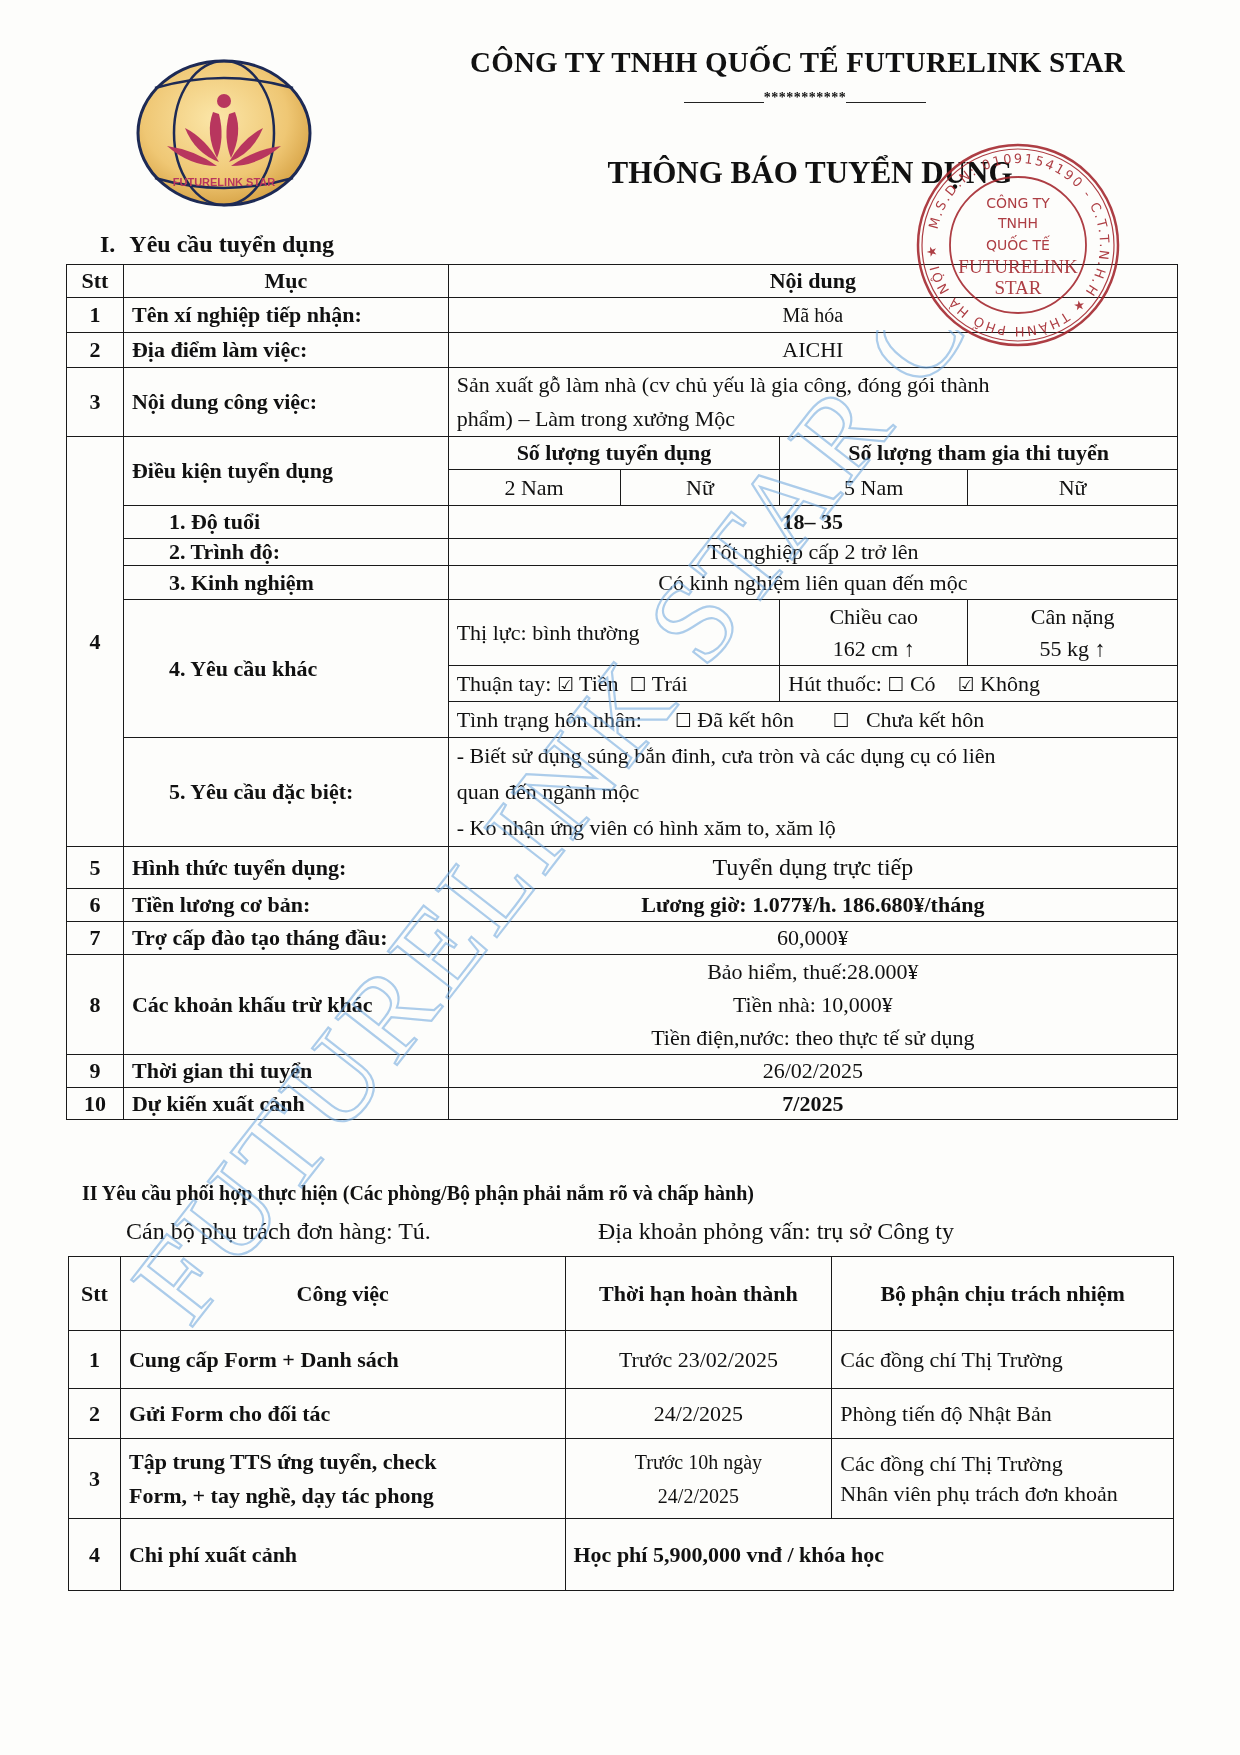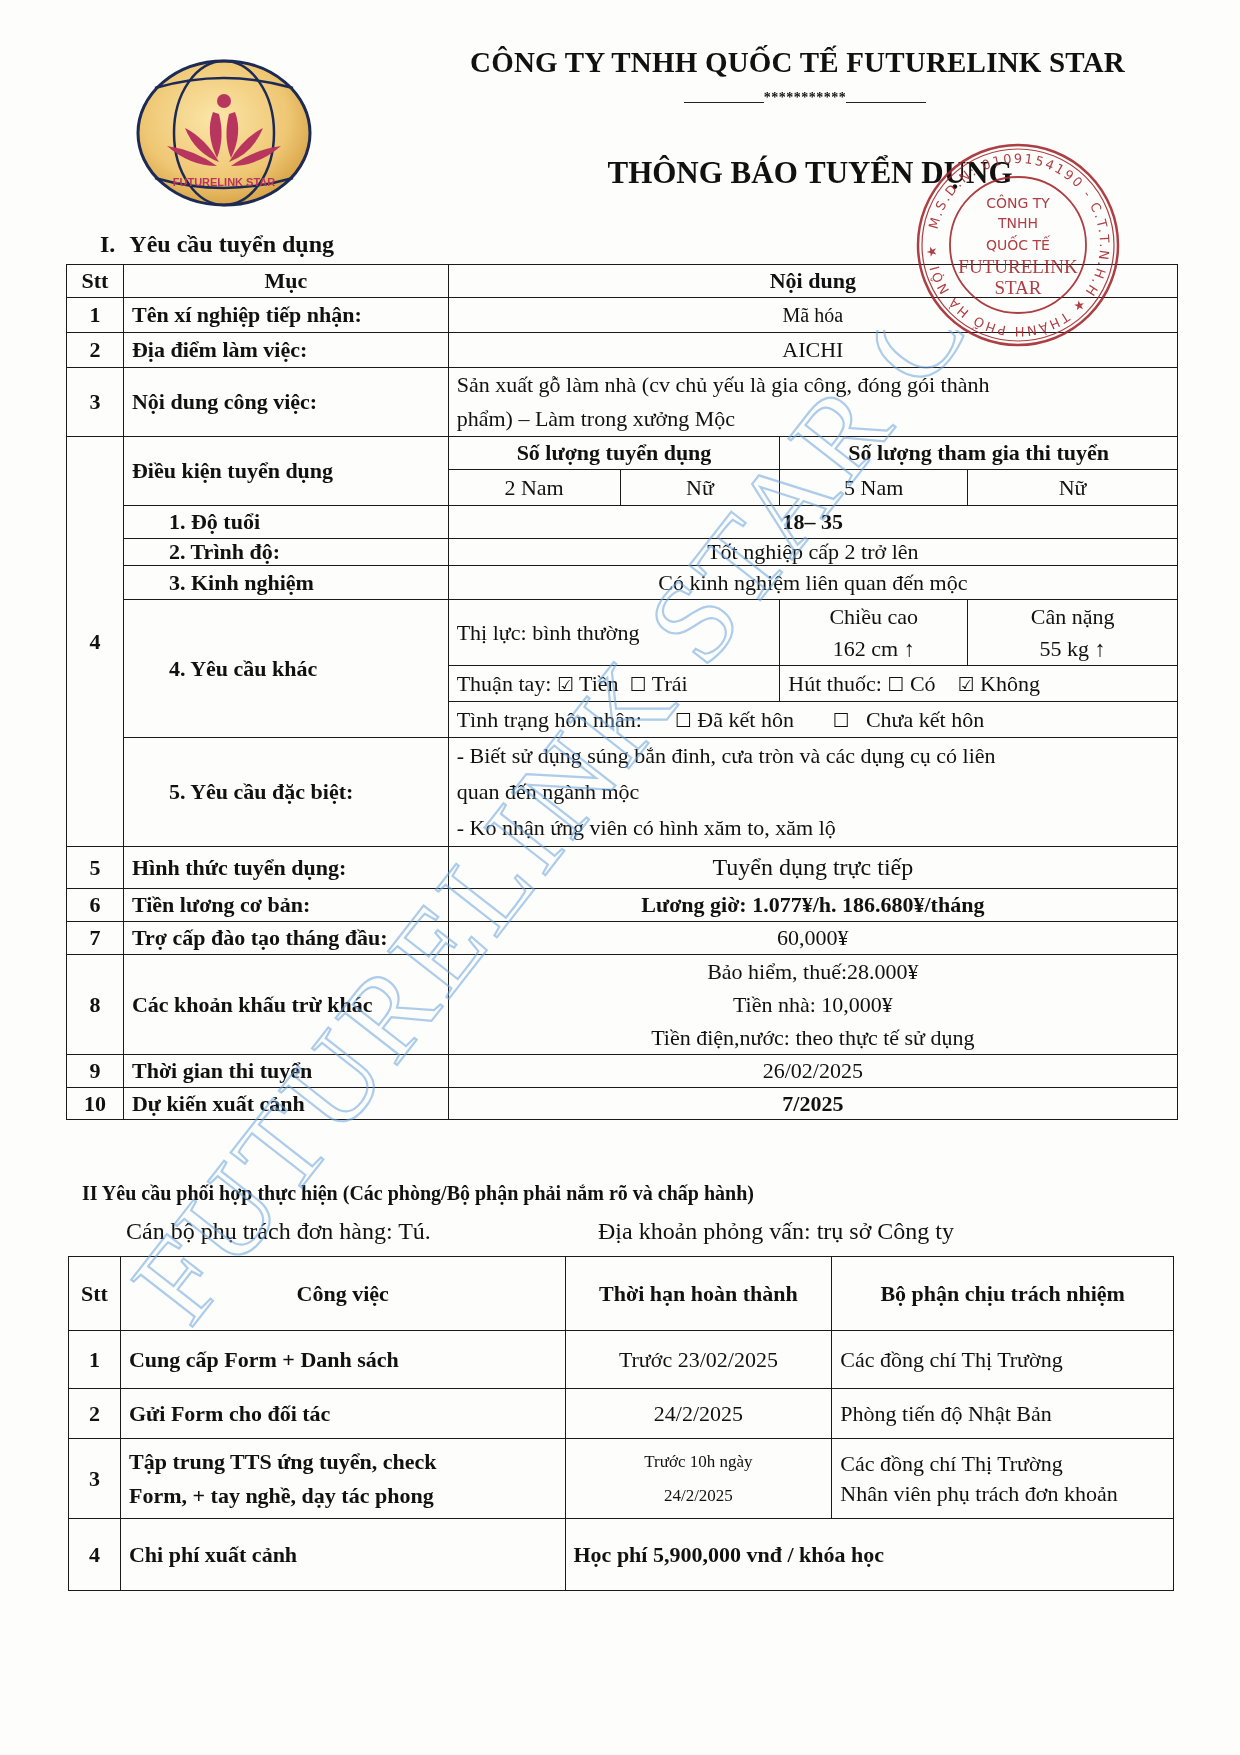--- a/index.html
+++ b/index.html
@@ -246,21 +246,21 @@
     <td class="b">Gửi Form cho đối tác</td>
     <td class="c">24/2/2025</td>
     <td>Phòng tiến độ Nhật Bản</td>
   </tr>
   <tr style="height:80px">
     <td class="stt">3</td>
     <td class="b" style="line-height:34px">
       <div>Tập trung TTS ứng tuyển, check</div>
       <div>Form, + tay nghề, dạy tác phong</div>
     </td>
-    <td class="c" style="line-height:34px;font-size:17px">
+    <td class="c" style="line-height:34px;font-size:20px">
       <div>Trước 10h ngày</div>
       <div>24/2/2025</div>
     </td>
     <td style="line-height:30px">
       <div>Các đồng chí Thị Trường</div>
       <div>Nhân viên phụ trách đơn khoản</div>
     </td>
   </tr>
   <tr style="height:72px">
     <td class="stt">4</td>

